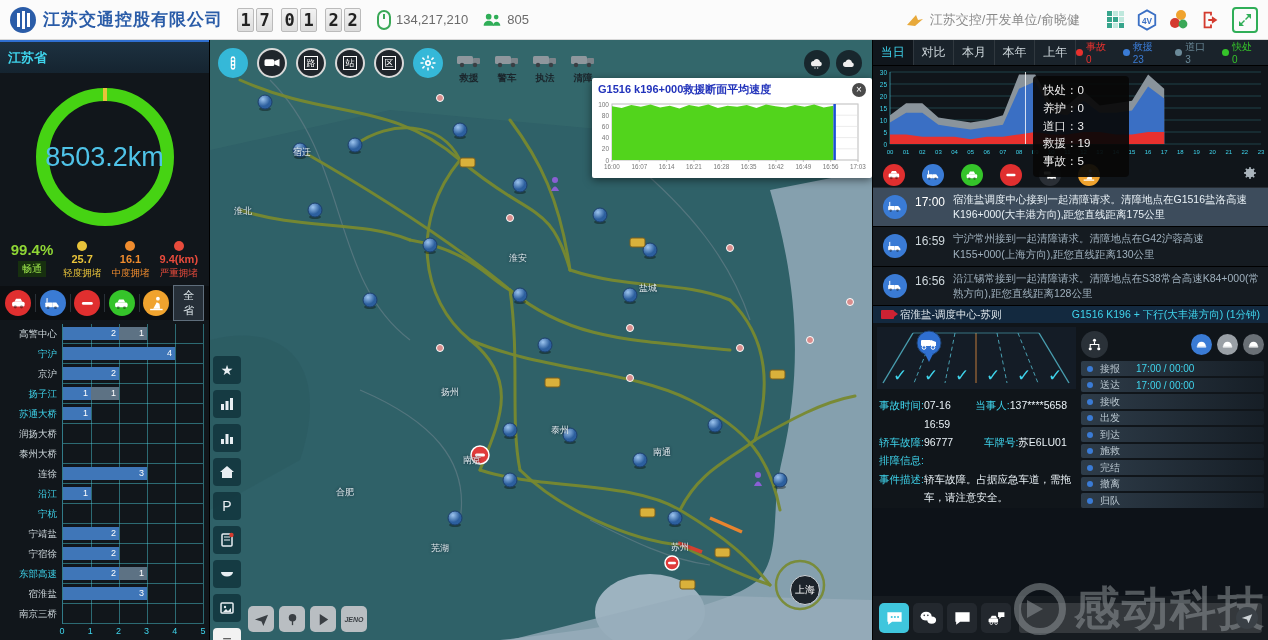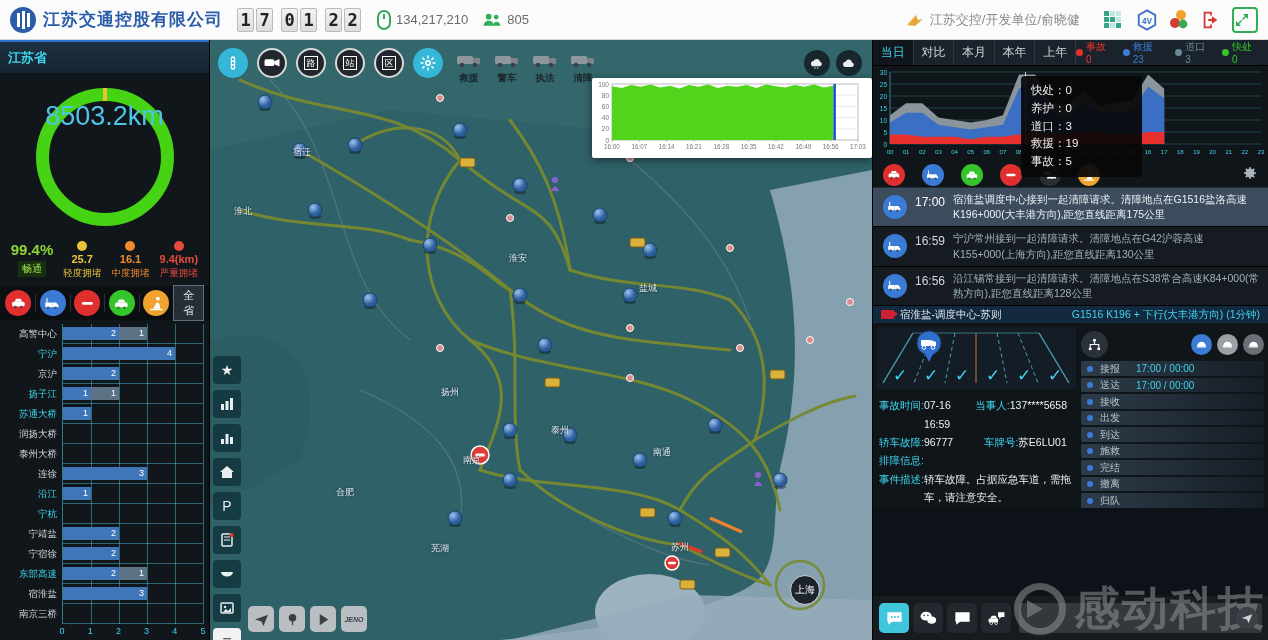--- a/index.html
+++ b/index.html
@@ -12,36 +12,36 @@
   .hdr-logo { width:26px; height:26px; border-radius:50%; background:#2a5ca8; display:flex; align-items:center; justify-content:center; margin-right:7px; }
   .hdr-logo i { display:block; width:3px; height:14px; background:#fff; margin:0 1px; }
   .hdr-logo i:nth-child(2){height:18px;}
   .hdr-title { color:#2a5ca8; font-weight:bold; font-size:17px; letter-spacing:1px; margin-right:14px; }
   .clock { display:flex; gap:8px; margin-right:16px; }
   .clk-grp { display:flex; gap:2px; }
   .clk-d { width:17px; height:24px; background:linear-gradient(#f2f2f2,#ddd); border:1px solid #bbb; border-radius:2px; color:#222; font-weight:bold; font-size:17px; display:flex; align-items:center; justify-content:center; font-family:"DejaVu Sans Mono",monospace; }
   .hdr-stat { display:flex; align-items:center; gap:5px; margin-right:14px; color:#6b6b6b; font-size:13px; }
   .hdr-sp { flex:1; }
   .hdr-user { display:flex; align-items:center; gap:6px; color:#8a8a8a; font-size:13px; margin-right:14px; }
-  .hdr-ic { width:22px; height:22px; display:flex; align-items:center; justify-content:flex-start; margin-left:10px; cursor:pointer; }
+  .hdr-ic { width:22px; height:22px; display:flex; align-items:center; justify-content:center; margin-left:10px; cursor:pointer; }
   .grid-ic { display:grid; grid-template-columns:repeat(3,5px); grid-auto-rows:5px; gap:1px; }
   .grid-ic b { background:#bfe8dd; }
   .grid-ic b.f { background:#37a58c; }
   .fullscr { width:26px; height:26px; border:2px solid #2fae57; border-radius:4px; }
 
   
   #main { display:flex; height:600px; }
   #sidebar { width:210px; background:#11161b; display:flex; flex-direction:column; border-right:1px solid #000; }
   #map { width:662px; position:relative; background:#2f6168; overflow:hidden; }
   #rpanel { width:396px; background:#10151a; position:relative; display:flex; flex-direction:column; border-left:1px solid #000; }
 
   
   .region-bar { height:34px; background:linear-gradient(#1d3140,#152430); border-top:2px solid #2f6fd0; color:#3fd4ec; font-size:13px; font-weight:bold; display:flex; align-items:center; padding-left:8px;text-align:center; }
   .gauge-wrap { height:170px; display:flex; align-items:center; justify-content:center; position:relative; }
-  .gauge { width:138px; height:138px; border-radius:50%; border:13px solid #46d313; display:flex; justify-content:center; position:relative; }
+  .gauge { width:138px; height:138px; border-radius:50%; border:13px solid #46d313; display:flex; align-items:center; justify-content:center; position:relative; }
   .gauge .tick { position:absolute; top:-13px; left:50%; width:4px; height:13px; background:#e8c33a; transform:translateX(-50%); }
   .gauge-val { color:#4fc3e8; font-size:27px; }
   .stats-row { height:46px; display:flex; align-items:flex-start; padding:0 6px; }
   .stat-smooth { width:52px; text-align:center; }
   .stat-smooth .v { color:#8fd635; font-size:15px; font-weight:bold; }
   .stat-smooth .l { display:inline-block; margin-top:3px; color:#9be34a; font-size:10px; background:#17300f; padding:1px 4px; }
   .stat-item { flex:1; text-align:center; }
   .stat-item .dot { width:10px; height:10px; border-radius:50%; margin:0 auto 2px; }
   .stat-item .v { font-size:11px; font-weight:bold; }
   .stat-item .l { font-size:9.5px; margin-top:2px; }
@@ -96,21 +96,21 @@
   .popup-x { width:14px; height:14px; border-radius:50%; background:#4a4a4a; color:#fff; font-size:10px; line-height:14px; text-align:center; cursor:pointer; }
 
   
   .tabs { height:26px; display:flex; align-items:stretch; background:#1a232b; border-bottom:1px solid #000; }
   .tab { width:41px; display:flex; align-items:center; justify-content:center; font-size:12px; color:#cfd8dd; border-right:1px solid #30383f; cursor:pointer; }
   .tab.active { color:#3fd4ec; background:#10161c; }
   .legend { margin-left:auto; display:flex; align-items:center; gap:9px; padding-right:8px; }
   .lg-item { display:flex; align-items:center; gap:3px; font-size:10px; cursor:pointer; }
   .lg-item i { width:7px; height:7px; border-radius:50%; }
   #rchart { height:96px; position:relative; background:#10151a; }
-  .rc-tooltip { position:absolute; left:148px; top:10px; width:121px; background:rgba(8,8,8,.93); border-radius:4px; padding:6px 10px; z-index:4; }
+  .rc-tooltip { position:absolute; left:160px; top:10px; width:96px; background:rgba(8,8,8,.93); border-radius:4px; padding:6px 10px; z-index:4; }
   .rc-tooltip div { color:#efefef; font-size:11.5px; line-height:1.55; }
   .rfilters { height:26px; display:flex; align-items:center; gap:17px; padding:0 10px; border-bottom:1px solid #262c33; }
   .rfilters .gear { margin-left:auto; cursor:pointer; }
   .rfilters .gear svg { width:16px; height:16px; fill:#aab4bc; }
   #events { }
   .ev-row { display:flex; align-items:flex-start; padding:4px 8px 4px 6px; border-bottom:1px solid #000; background:#151b21; min-height:33px; cursor:pointer; }
   .ev-row.sel { background:#3d4c5c; }
   .ev-ic { margin:3px 8px 0 4px; }
   .ev-time { width:38px; flex:none; color:#cfd8dd; font-size:12px; margin-top:3px; }
   .ev-row.sel .ev-time { color:#fff; }
@@ -615,20 +615,24 @@
             </svg>
           </div>
         <div class="w">
             <svg viewBox="0 0 24 24">
               <path d="M7 18a4 4 0 0 1 0-8 5 5 0 0 1 9.6 1.2A3.5 3.5 0 0 1 16.5 18z"></path>
             </svg>
           </div>
       </div>
 
       <div class="popup">
+        <div class="popup-hd">
+          <div class="popup-title">G1516 k196+000救援断面平均速度</div>
+          <div class="popup-x">×</div>
+        </div>
         <svg id="popchart" width="274" height="76" viewBox="0 0 274 76">
             <rect x="20" y="6" width="246" height="56" fill="none" stroke="#bbb"></rect>
             <line x1="20" y1="62" x2="266" y2="62" stroke="#ddd" stroke-width="0.6"></line>
             <text x="17" y="64.5" text-anchor="end" font-size="6.5" fill="#777">0</text>
             <line x1="20" y1="50.8" x2="266" y2="50.8" stroke="#ddd" stroke-width="0.6"></line>
             <text x="17" y="53.3" text-anchor="end" font-size="6.5" fill="#777">20</text>
             <line x1="20" y1="39.599999999999994" x2="266" y2="39.599999999999994" stroke="#ddd" stroke-width="0.6"></line>
             <text x="17" y="42.099999999999994" text-anchor="end" font-size="6.5" fill="#777">40</text>
             <line x1="20" y1="28.4" x2="266" y2="28.4" stroke="#ddd" stroke-width="0.6"></line>
             <text x="17" y="30.9" text-anchor="end" font-size="6.5" fill="#777">60</text>

